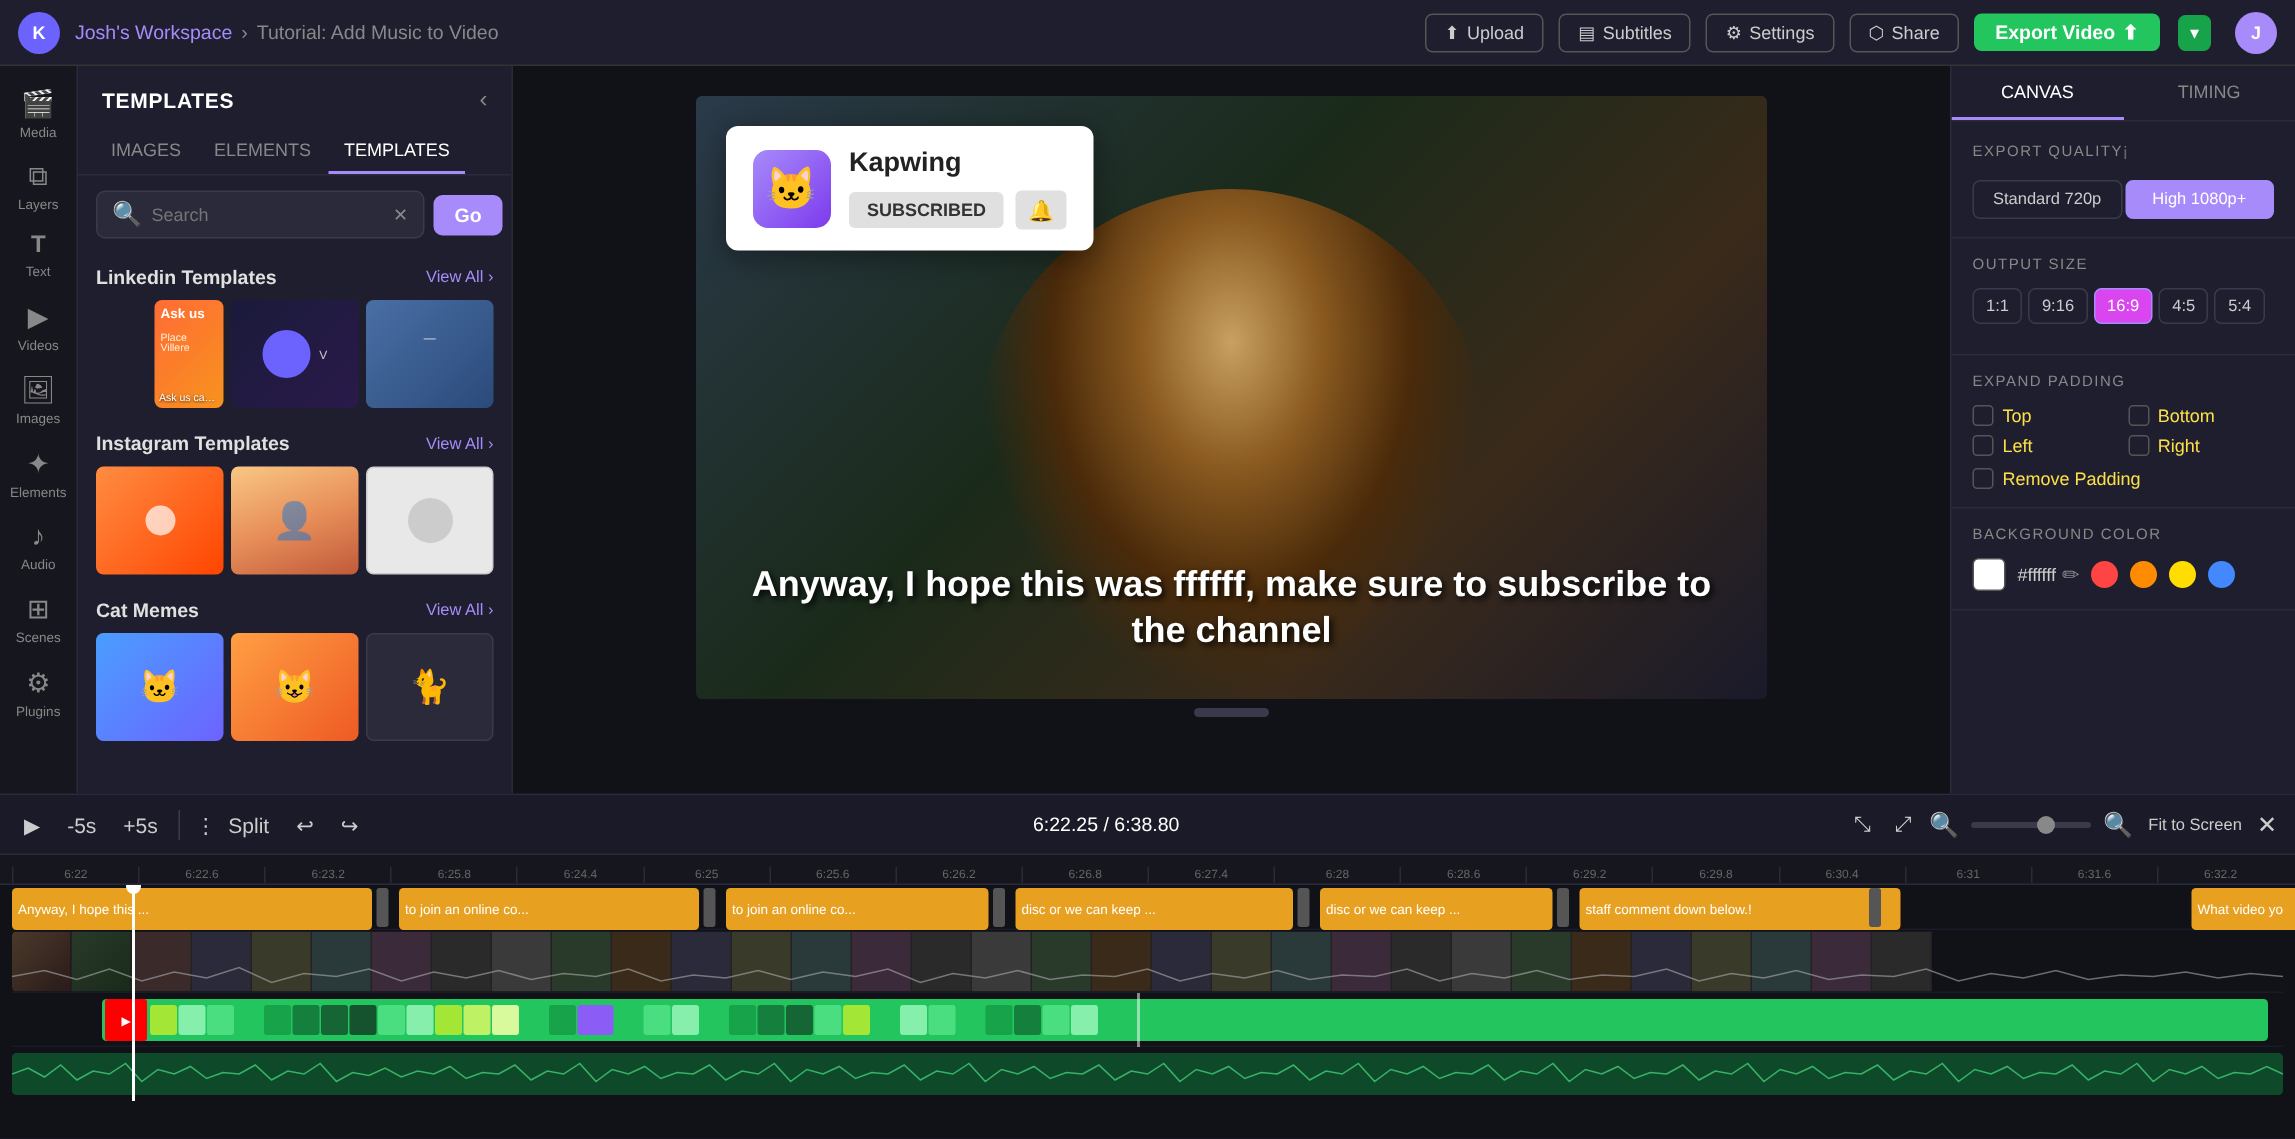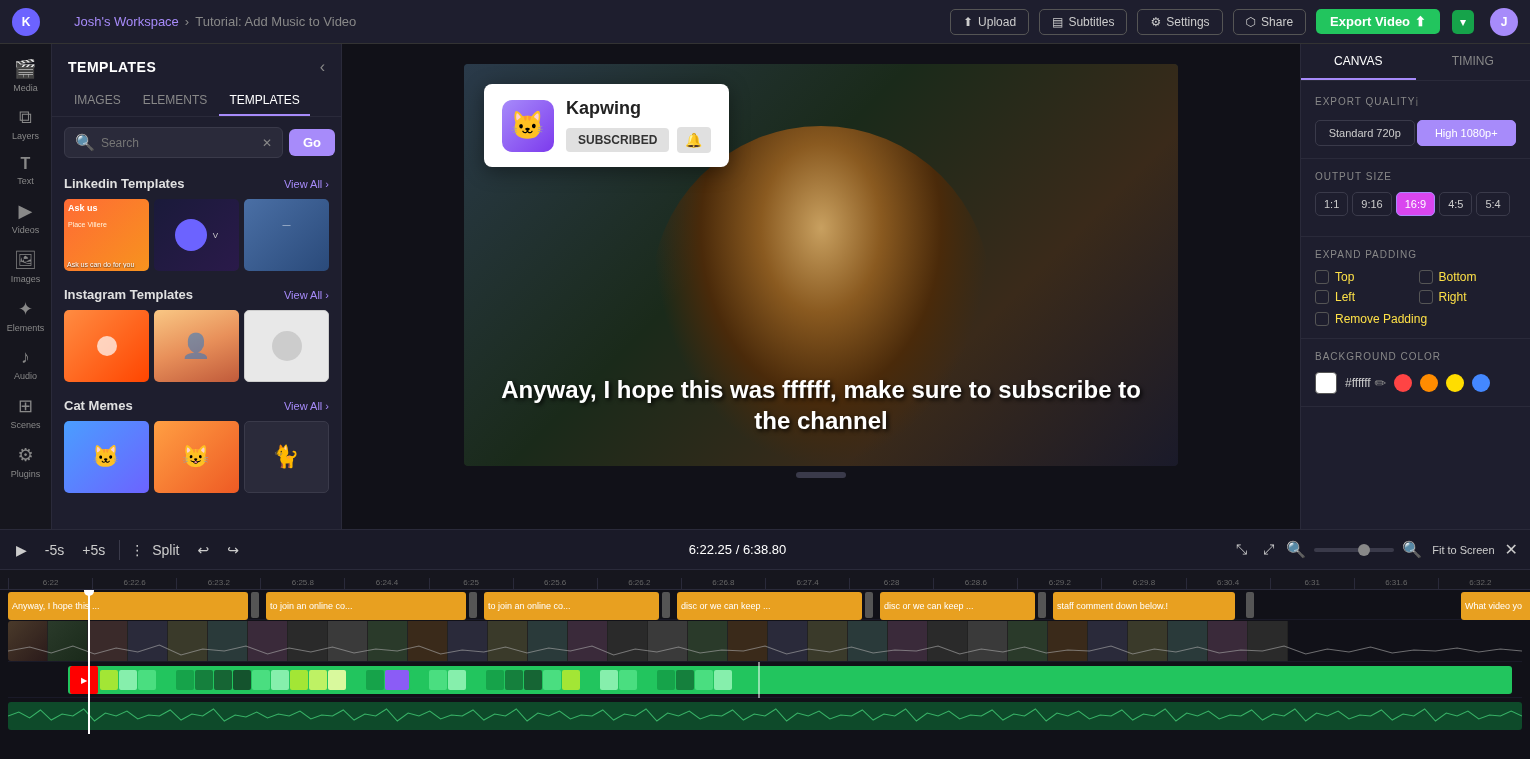--- a/index.html
+++ b/index.html
@@ -1,21 +1,21 @@
 <!DOCTYPE html>
 <html><head>
   <meta charset="utf-8">
   <style>
     * { box-sizing: border-box; margin: 0; padding: 0; }
     body { font-family: -apple-system, BlinkMacSystemFont, 'Segoe UI', sans-serif; background: #1a1a2e; color: #fff; width: 1530px; height: 759px; overflow: hidden; display: flex; flex-direction: column; }
 
     
     .topbar { height: 44px; background: #1e1e2e; display: flex; align-items: center; padding: 0 12px; gap: 10px; border-bottom: 1px solid #333; flex-shrink: 0; }
     .topbar-logo { width: 28px; height: 28px; background: #6c63ff; border-radius: 50%; display: flex; align-items: center; justify-content: center; font-size: 12px; font-weight: bold; color: #fff; }
-    .topbar-breadcrumb { display: flex; align-items: center; gap: 6px; font-size: 13px; color: #ccc; margin-left: 24px; }
+    .topbar-breadcrumb { display: flex; align-items: center; gap: 6px; font-size: 13px; color: #ccc; }
     .topbar-breadcrumb a { color: #a78bfa; text-decoration: none; }
     .topbar-breadcrumb span { color: #888; }
     .topbar-spacer { flex: 1; }
     .topbar-btn { background: transparent; border: 1px solid #555; color: #ccc; padding: 5px 12px; border-radius: 5px; font-size: 12px; cursor: pointer; display: flex; align-items: center; gap: 5px; }
     .topbar-export { background: #22c55e; border: none; color: #fff; padding: 5px 14px; border-radius: 5px; font-size: 13px; font-weight: 600; cursor: pointer; display: flex; align-items: center; gap: 5px; }
     .topbar-export-arrow { background: #16a34a; border: none; color: #fff; padding: 5px 8px; border-radius: 5px; font-size: 12px; cursor: pointer; margin-left: 2px; }
     .topbar-avatar { width: 28px; height: 28px; background: #a78bfa; border-radius: 50%; display: flex; align-items: center; justify-content: center; font-size: 12px; font-weight: bold; color: #fff; margin-left: 6px; }
 
     
     .main { display: flex; flex: 1; overflow: hidden; }
@@ -40,21 +40,21 @@
     .templates-go-btn { background: #a78bfa; border: none; color: #fff; padding: 6px 14px; border-radius: 6px; font-size: 13px; font-weight: 600; cursor: pointer; }
     .templates-content { flex: 1; overflow-y: auto; padding: 8px 12px; }
     .templates-content::-webkit-scrollbar { width: 4px; }
     .templates-content::-webkit-scrollbar-thumb { background: #444; border-radius: 2px; }
     .template-section { margin-bottom: 16px; }
     .template-section-header { display: flex; align-items: center; justify-content: space-between; margin-bottom: 8px; }
     .template-section-title { font-size: 13px; font-weight: 600; color: #e0e0e0; }
     .template-view-all { font-size: 11px; color: #a78bfa; cursor: pointer; display: flex; align-items: center; gap: 2px; }
     .template-grid { display: grid; grid-template-columns: repeat(3, 1fr); gap: 5px; }
     .template-thumb { height: 72px; border-radius: 5px; overflow: hidden; cursor: pointer; position: relative; }
-    .thumb-orange { background: linear-gradient(135deg, #ff6b35, #f7931e); }
+    .thumb-orange { background: linear-gradient(135deg, #ff6b35, #f7931e); margin-left: 39px; }
     .thumb-dark { background: linear-gradient(135deg, #2a2a4a, #1a1a3a); display: flex; align-items: center; justify-content: center; }
     .thumb-purple { background: linear-gradient(135deg, #6c63ff, #9d4edd); }
     .thumb-label { position: absolute; bottom: 3px; left: 3px; right: 3px; font-size: 7px; color: #fff; text-overflow: ellipsis; overflow: hidden; white-space: nowrap; text-shadow: 0 1px 2px rgba(0,0,0,0.8); }
 
     
     .canvas-area { flex: 1; background: #111118; display: flex; flex-direction: column; align-items: center; justify-content: flex-start; padding: 20px; overflow: hidden; position: relative; }
     .video-preview { width: 714px; height: 402px; background: #000; border-radius: 4px; overflow: hidden; position: relative; flex-shrink: 0; }
     .video-subtitle { position: absolute; bottom: 30px; left: 20px; right: 20px; text-align: center; font-size: 24px; font-weight: bold; color: #fff; text-shadow: 2px 2px 4px rgba(0,0,0,0.9); line-height: 1.3; }
     .youtube-popup { position: absolute; top: 20px; left: 20px; background: #fff; border-radius: 8px; padding: 14px 18px; display: flex; align-items: center; gap: 12px; box-shadow: 0 4px 20px rgba(0,0,0,0.4); }
     .yt-icon { width: 52px; height: 52px; background: linear-gradient(135deg, #a78bfa, #6c63ff); border-radius: 10px; display: flex; align-items: center; justify-content: center; font-size: 22px; }
@@ -435,21 +435,21 @@
         <div class="track-subtitle" style="left:0;width:240px;">Anyway, I hope this ...</div>
         <div style="position:absolute;top:2px;left:243px;width:8px;height:26px;background:#555;border-radius:2px;"></div>
         <div class="track-subtitle" style="left:258px;width:200px;">to join an online co...</div>
         <div style="position:absolute;top:2px;left:461px;width:8px;height:26px;background:#555;border-radius:2px;"></div>
         <div class="track-subtitle" style="left:476px;width:175px;">to join an online co...</div>
         <div style="position:absolute;top:2px;left:654px;width:8px;height:26px;background:#555;border-radius:2px;"></div>
         <div class="track-subtitle" style="left:669px;width:185px;">disc or we can keep ...</div>
         <div style="position:absolute;top:2px;left:857px;width:8px;height:26px;background:#555;border-radius:2px;"></div>
         <div class="track-subtitle" style="left:872px;width:155px;">disc or we can keep ...</div>
         <div style="position:absolute;top:2px;left:1030px;width:8px;height:26px;background:#555;border-radius:2px;"></div>
-        <div class="track-subtitle" style="left:1045px;width:182px;">staff comment down below.!</div>
+        <div class="track-subtitle" style="left:1045px;width:214px;">staff comment down below.!</div>
         <div style="position:absolute;top:2px;left:1238px;width:8px;height:26px;background:#555;border-radius:2px;"></div>
         <div class="track-subtitle" style="left:1453px;width:100px;">What video yo</div>
       </div>
 
       <div style="height:42px;position:relative;border-bottom:1px solid #1a1a28;">
         <div style="position:absolute;top:1px;left:0;right:0;height:40px;display:flex;overflow:hidden;border-radius:3px;">
 
           <div style="height:40px;flex:0 0 40px;background:#3a2a1a;border-right:1px solid #222;overflow:hidden;position:relative;">
               <div style="width:100%;height:100%;background:linear-gradient(135deg,#4a3a2a,#2a1a1a);"></div>
             </div>

